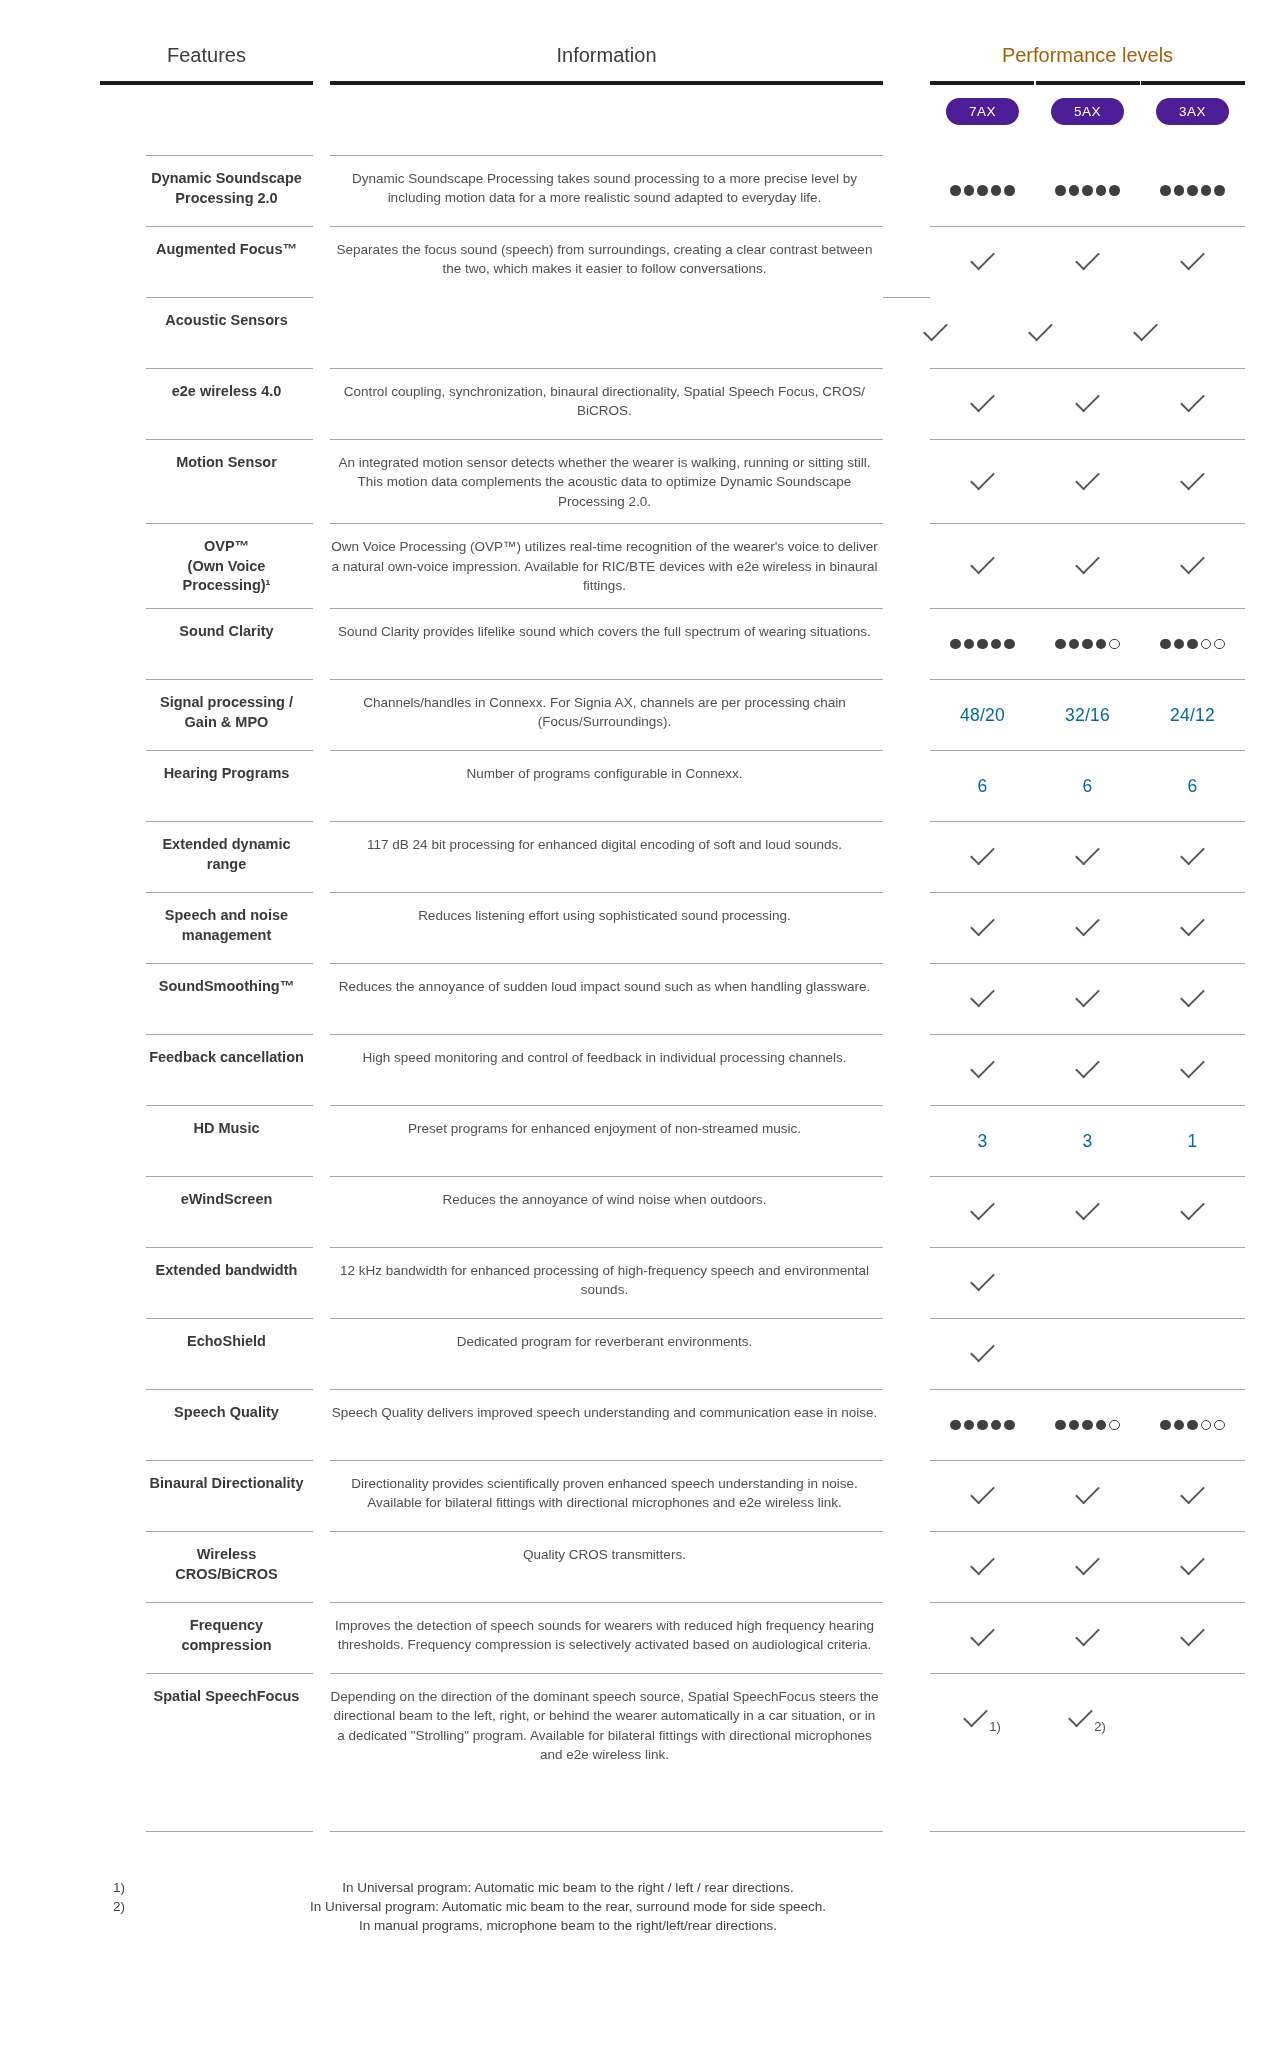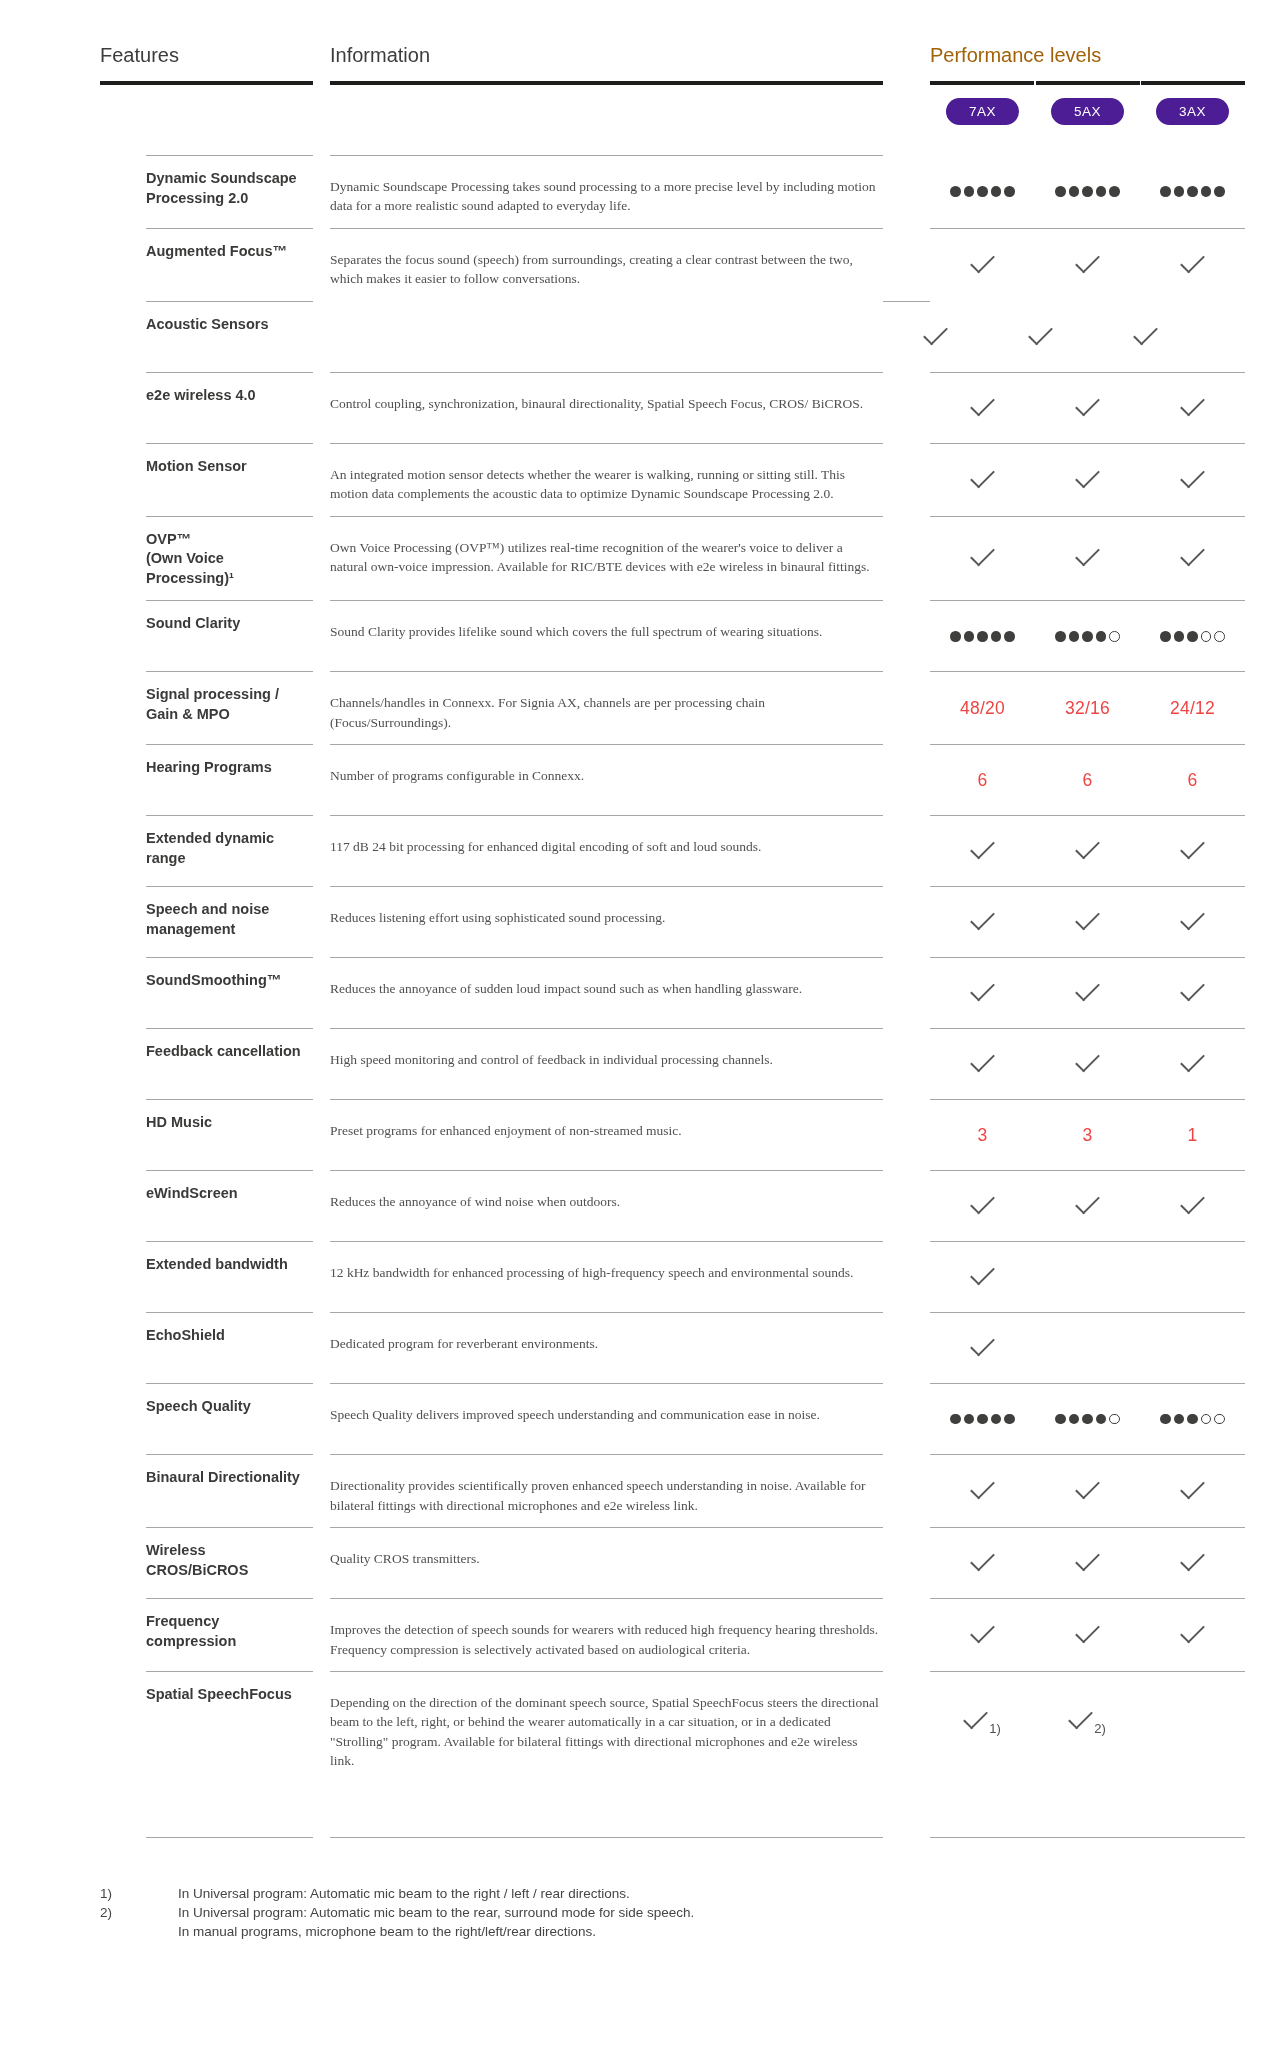--- a/index.html
+++ b/index.html
@@ -2,21 +2,21 @@
 <html><head>
 <meta charset="utf-8">
 <style>
   * { margin:0; padding:0; box-sizing:border-box; }
   html,body { background:#ffffff; }
   body {
     width:1280px; min-height:2053px;
     font-family:"Liberation Sans", sans-serif;
     color:#3c3c3b;
   }
-  .page { padding:44px 35px 40px 100px; width:1028px; }
+  .page { padding:44px 35px 40px 100px; width:1028px;text-align:center; }
 
   
   .cols { display:grid; grid-template-columns:213px 17px 553px 47px 315px; }
 
   
   .head-cell { font-size:20px; color:#3c3c3b; padding-bottom:14px; border-bottom:4px solid #1d1d1b; }
   .perf-head { display:block; }
   .perf-head .txt { font-size:20px; color:#a16207; display:block; padding-bottom:14px; }
   .perf-segs { display:grid; grid-template-columns:104px 104px 104px; column-gap:1.5px; }
   .perf-segs span { border-bottom:4px solid #1d1d1b; height:0; }
@@ -31,40 +31,40 @@
 
   
   .tbody { margin-top:30px; }
   .row { min-height:71px; }
   .fcell, .icell, .pwrap { border-top:1px solid #a6a6a5; }
   .row:first-child .pwrap { border-top:none; }
   .row:last-child .fcell, .row:last-child .icell, .row:last-child .pwrap { border-bottom:1px solid #a6a6a5; }
   .row:last-child .fcell, .row:last-child .icell, .row:last-child .pwrap { padding-bottom:66px; }
 
   .fcell { padding:13px 6px 12px 0; font-size:14.5px; font-weight:bold; line-height:1.35; color:#3a3a39; white-space:pre-line;margin-left:46px; }
-  .icell { padding:21px 4px 12px 0; font-size:13.5px; line-height:1.44; color:#50504f;font-family:Liberation Serif, serif; }
+  .icell { padding:13px 4px 12px 0; font-size:13.5px; line-height:1.44; color:#50504f; }
   .pwrap { display:grid; grid-template-columns:105px 105px 105px; }
   .pcell { display:flex; align-items:center; justify-content:center; min-height:58px; }
 
   
   .dots { display:flex; gap:3px; }
   .dot { width:10.5px; height:10.5px; border-radius:50%; display:inline-block; }
   .dot.filled { background:#3f3f3e; }
   .dot.empty  { background:#ffffff; border:1.6px solid #3f3f3e; }
 
   
   .check {
     display:inline-block; width:23px; height:12px;
     border-left:2px solid #575756; border-bottom:2px solid #575756;
     transform:rotate(-45deg); margin-bottom:8px;
   }
   .supref { font-size:13px; color:#50504f; margin-left:2px; margin-top:14px; }
 
   
-  .vtext { font-size:17.5px; color:#ef4444; letter-spacing:0.2px; }
+  .vtext { font-size:17.5px; color:#0369a1; letter-spacing:0.2px; }
 
   
   .footnotes { margin-top:46px; }
   .footnote { display:grid; grid-template-columns:38px 820px; font-size:13.5px; line-height:1.42; color:#454544; }
   .footnote .mark { }
   .footnote .ftext { white-space:pre-line;margin-left:40px; }
 </style>
 </head>
 <body>
 

